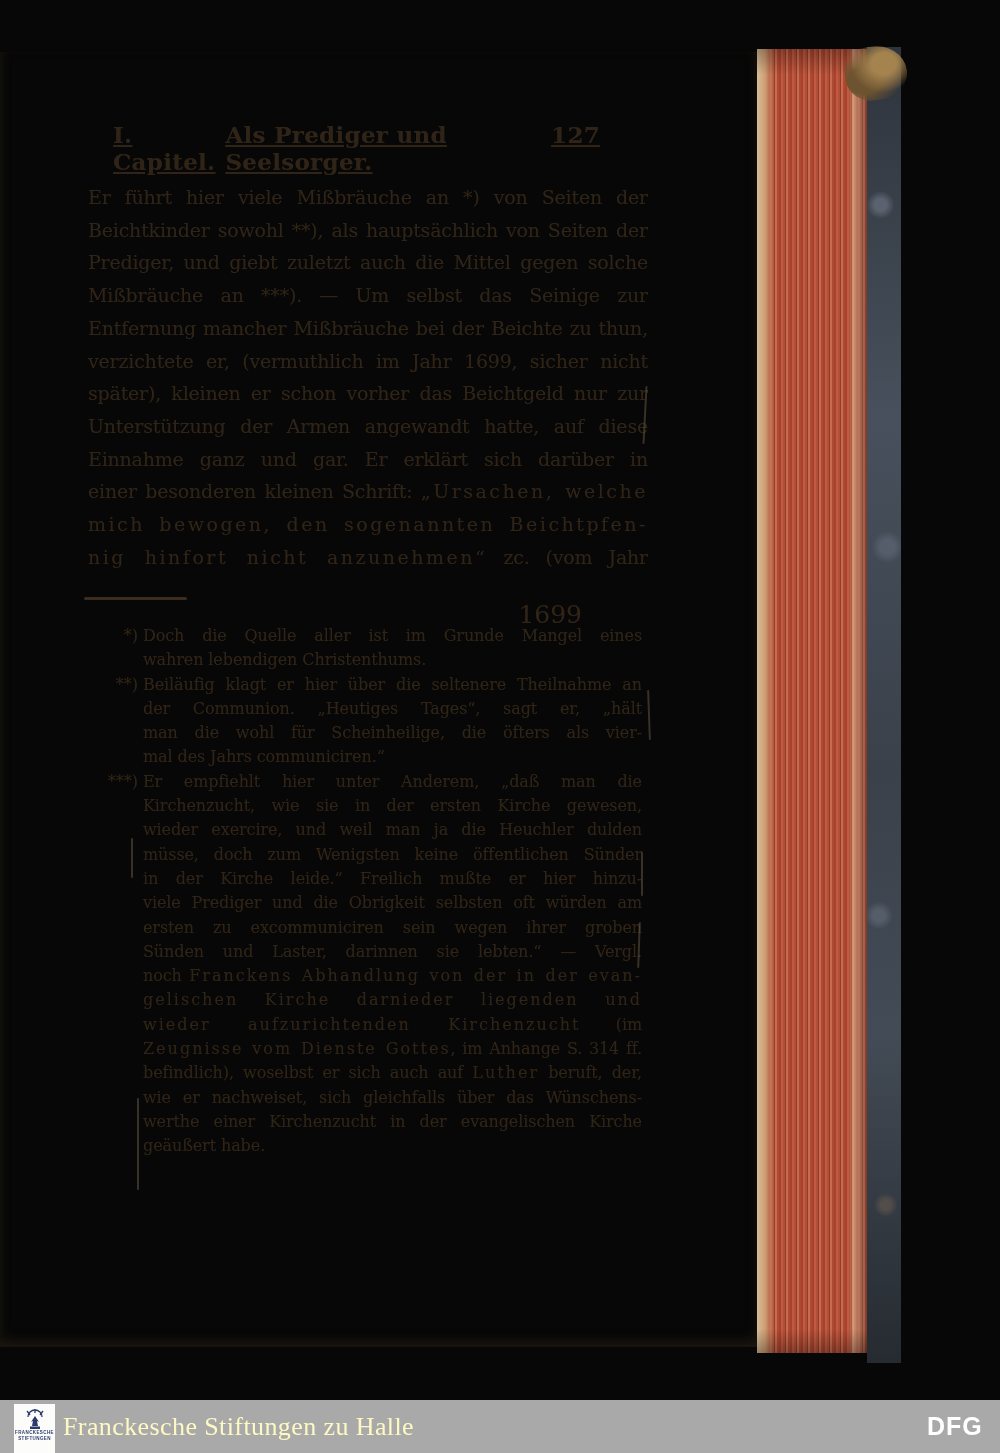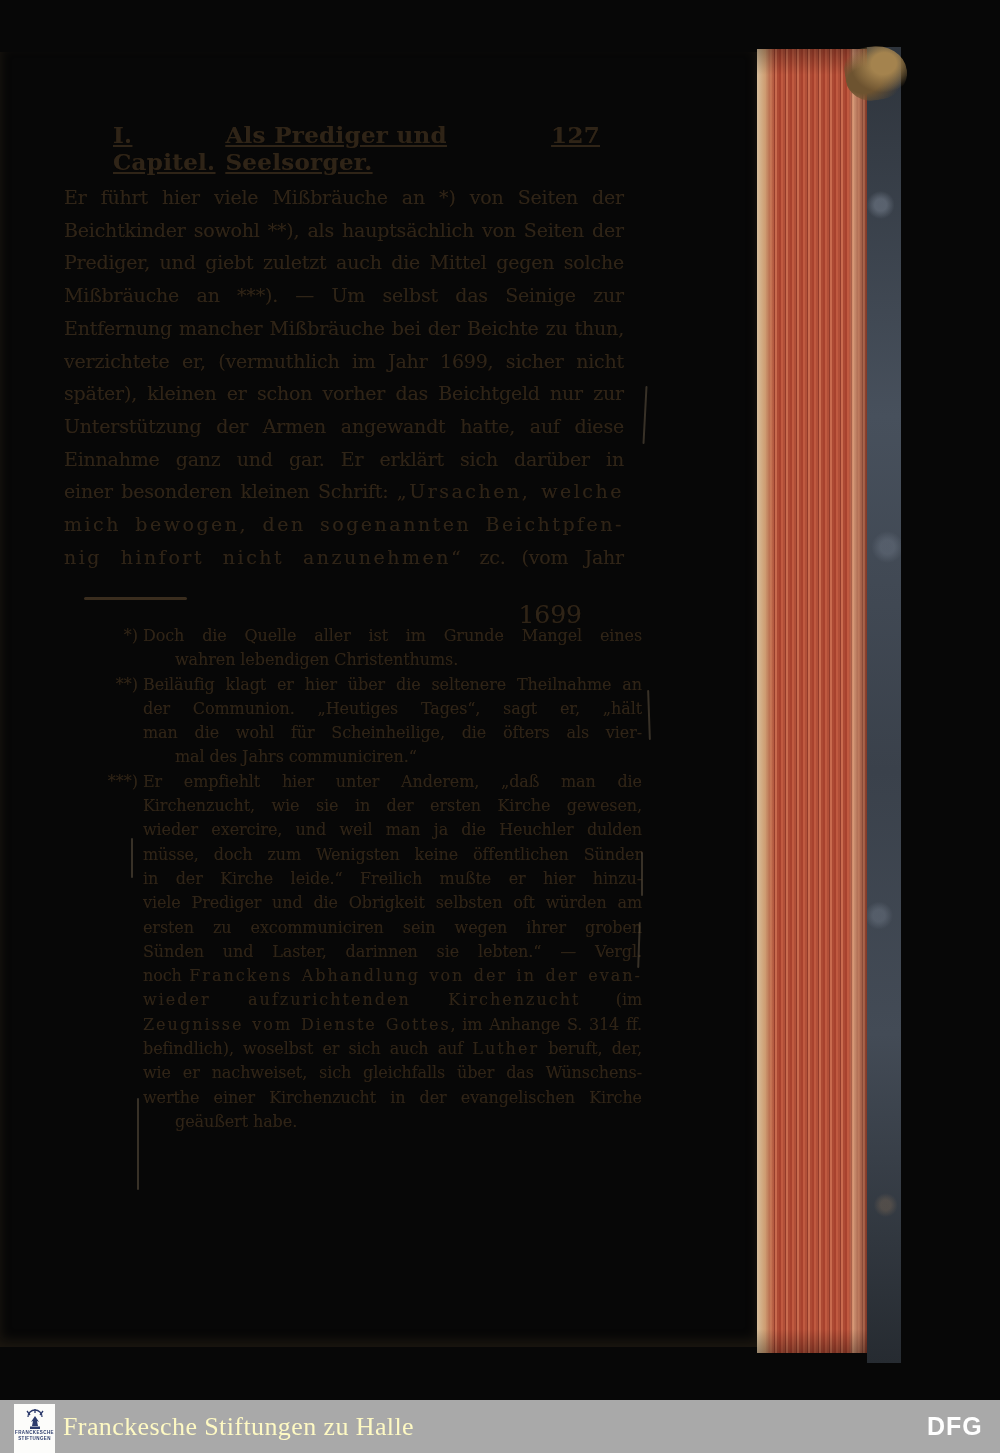--- a/index.html
+++ b/index.html
@@ -22,40 +22,40 @@
     box-shadow: inset 0 -6px 12px rgba(90,70,45,.25);
   }
   .ink{color:#2f2417;text-shadow:0 0 .5px rgba(45,30,12,.55);}
   
   .page-header{
     position:absolute;left:113px;top:121px;width:487px;
     display:flex;justify-content:space-between;align-items:baseline;
     font-size:23px;font-weight:bold;letter-spacing:.3px;text-decoration:underline;
   }
   
-  .body-text{position:absolute;left:64px;top:181px;width:560px;}
+  .body-text{position:absolute;left:88px;top:181px;width:560px;}
   .line{
     font-size:19px;line-height:32.7px;letter-spacing:-.2px;
     text-align:justify;text-align-last:justify;white-space:normal;
   }
   .sp{letter-spacing:2.5px;margin-top:40px;}
   .catchword{
     position:absolute;left:80px;top:600px;width:502px;
     font-size:25px;text-align:right;
   }
   .fn-rule{
     position:absolute;left:84px;top:597px;width:103px;height:3px;
     background:#3a2d1e;border-radius:2px;
   }
   
   .footnotes{position:absolute;left:80px;top:624px;width:562px;}
   .fn-row{display:flex;font-size:16px;line-height:24.3px;}
   .fn-marker{width:63px;text-align:right;padding-right:5px;box-sizing:border-box;flex:none;}
   .fn-text{flex:1;text-align:justify;text-align-last:justify;letter-spacing:-.1px;}
-  .fn-text.end{text-align-last:left;margin-left:32px;}
+  .fn-text.end{text-align-last:left;}
   .sp2{letter-spacing:2px;}
   
   .fore-edge{
     position:absolute;left:757px;top:49px;width:110px;height:1304px;
     background:
       linear-gradient(180deg, rgba(0,0,0,.28) 0, rgba(0,0,0,0) 26px),
       linear-gradient(0deg, rgba(0,0,0,.30) 0, rgba(0,0,0,0) 24px),
       linear-gradient(90deg, #d8bf9c 0px, #cfa277 7px, rgba(216,190,155,0) 18px),
       linear-gradient(90deg, rgba(0,0,0,0) 92px, rgba(226,199,160,.55) 97px, rgba(0,0,0,.25) 110px),
       repeating-linear-gradient(90deg,
@@ -192,20 +192,21 @@
     <div class="fn-row">
       <span class="fn-marker"></span>
       <span class="fn-text"><span>Sünden und Laster, darinnen sie lebten.“ — Vergl.</span></span>
     </div>
     <div class="fn-row">
       <span class="fn-marker"></span>
       <span class="fn-text"><span>noch </span><span class="sp2">Franckens Abhandlung von der in der evan-</span></span>
     </div>
     <div class="fn-row">
       <span class="fn-marker"></span>
+      <span class="fn-text"><span class="sp2">gelischen Kirche darnieder liegenden und</span></span>
     </div>
     <div class="fn-row">
       <span class="fn-marker"></span>
       <span class="fn-text"><span class="sp2">wieder aufzurichtenden Kirchenzucht</span><span> (im</span></span>
     </div>
     <div class="fn-row">
       <span class="fn-marker"></span>
       <span class="fn-text"><span class="sp2">Zeugnisse vom Dienste Gottes</span><span>, im Anhange S. 314 ff.</span></span>
     </div>
     <div class="fn-row">

